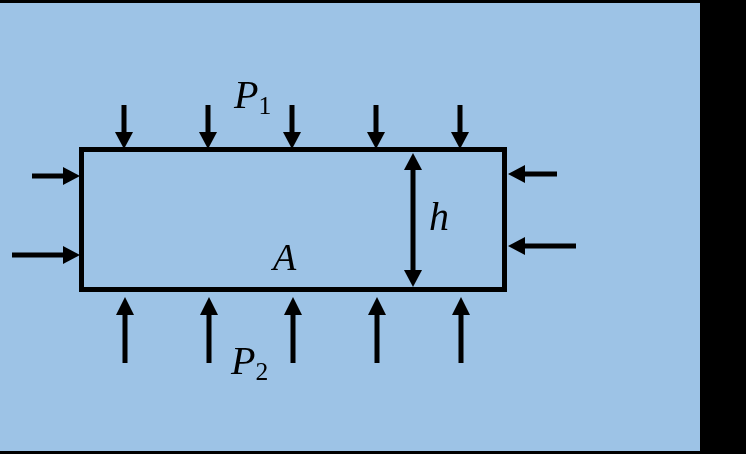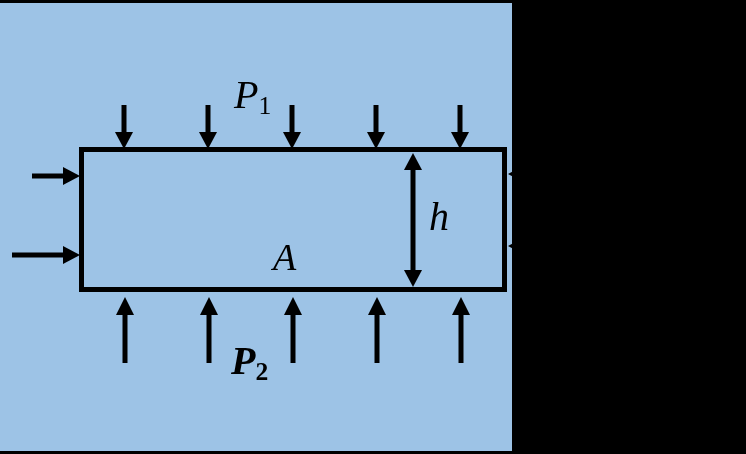--- a/index.html
+++ b/index.html
@@ -6,21 +6,21 @@
   body {
     width: 746px; height: 454px;
     background: #000000;
     position: relative;
     overflow: hidden;
     font-family: "Liberation Serif", "DejaVu Serif", serif;
   }
   .slide {
     position: absolute;
     left: 0; top: 3px;
-    width: 512px; height: 448px;
+    width: 700px; height: 448px;
     background: #9DC3E6;
   }
   .backdrop-right {
     position: absolute;
     left: 596px; top: 0;
     width: 150px; height: 454px;
     background: #000000;
   }
   .block {
     position: absolute;
@@ -131,21 +131,21 @@
   </svg>
 
   <div class="label fs40" style="left:234px; top:72px;">
     <span>P</span><span class="sub">1</span>
   </div>
 
   <div class="label fs38" style="left:273px; top:235px;">
     <span>A</span>
   </div>
 
-  <div class="label fs40" style="left:231px; top:338px;font-weight:bold;">
+  <div class="label fs40" style="left:231px; top:338px;">
     <span>P</span><span class="sub">2</span>
   </div>
 
   <div class="label fs40" style="left:429px; top:194px;">
     <span>h</span>
   </div>
 
 </div>
 
 </body></html>

